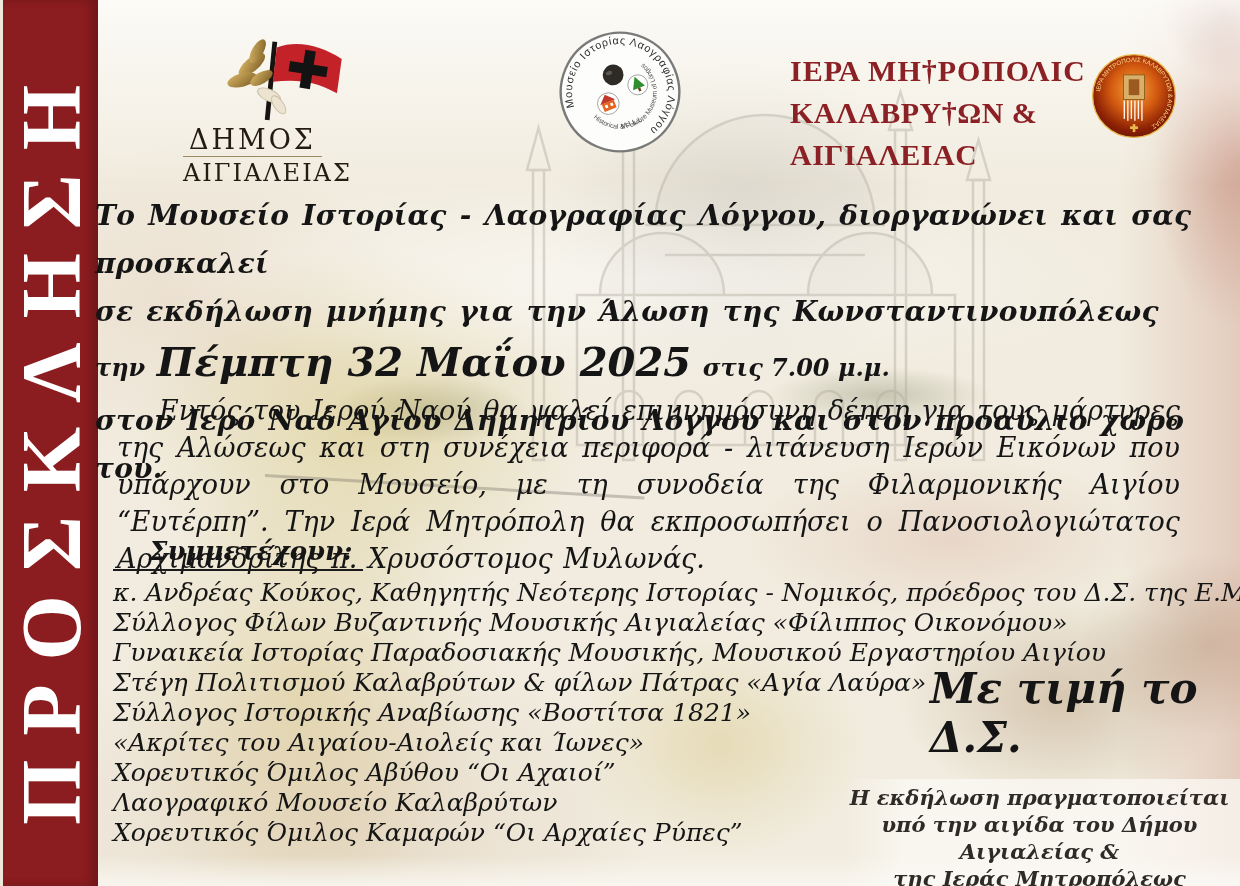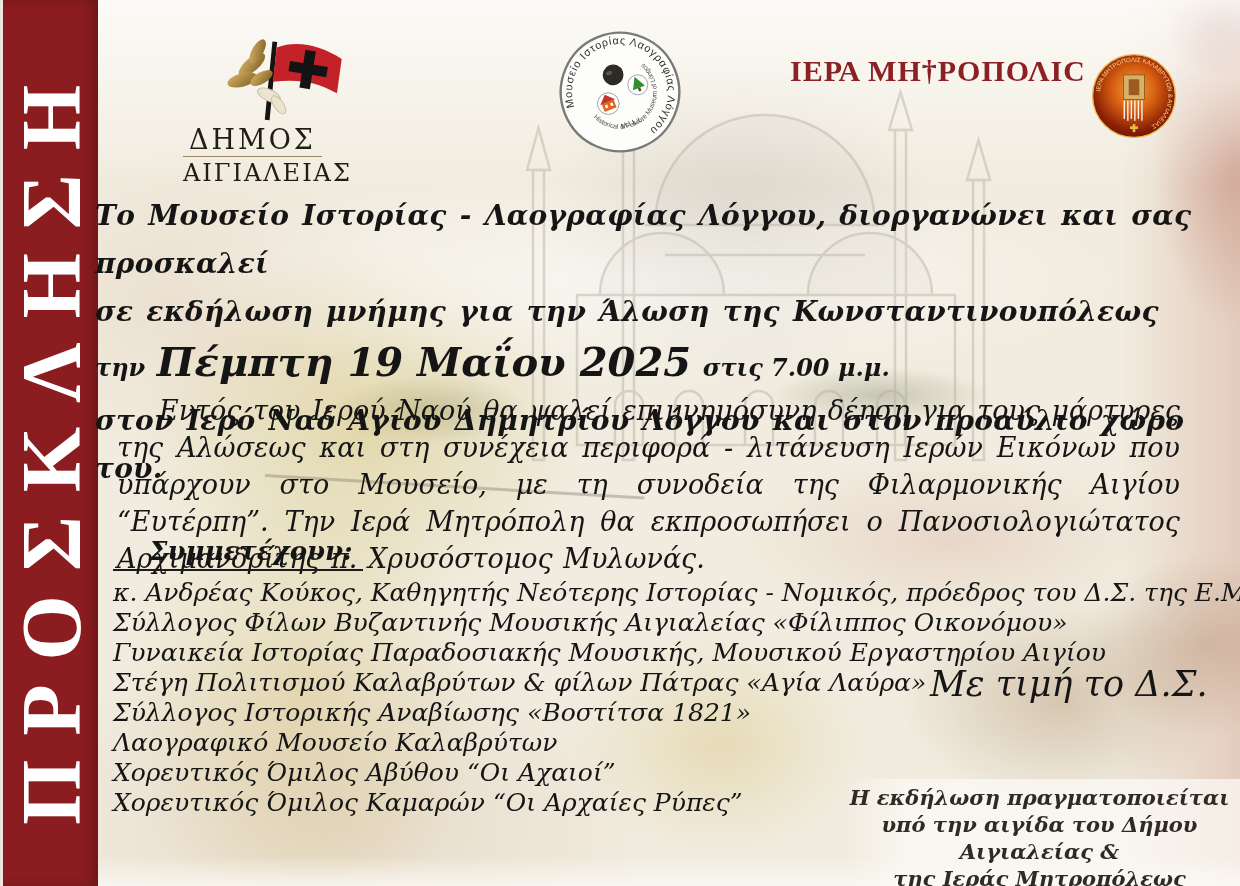--- a/index.html
+++ b/index.html
@@ -59,21 +59,21 @@
   
   .para{position:absolute;left:113px;right:56px;top:388px;margin:4px;text-align:justify;
     font-style:italic;font-size:27px;line-height:37px;text-indent:42px;word-spacing:2px;}
   
   .participants{position:absolute;left:113px;top:536px;width:1000px;font-style:italic;}
   .part-head{display:inline-block;font-size:26px;font-weight:bold;border-bottom:2px solid #1b1b1b;
     padding:0 10px 3px 36px;}
   .plist{margin-top:7px;}
   .plist .list-item{font-size:25px;line-height:30px;white-space:nowrap;}
   
-  .signature{position:absolute;left:930px;top:664px;font-size:35px;font-weight:normal;font-style:italic;}
+  .signature{position:absolute;left:930px;top:664px;font-size:42px;font-weight:bold;font-style:italic;}
   
   .footer{position:absolute;left:845px;right:0;top:779px;text-align:center;font-style:italic;
     font-weight:bold;font-size:21px;line-height:27px;color:#2e2a26;padding:5px 6px 7px 0;
     background:linear-gradient(to right, rgba(252,250,246,0), rgba(252,250,246,.72) 60px, rgba(252,250,246,.72));}
 </style>
 </head>
 <body>
 
 <div class="page">
 
@@ -154,20 +154,21 @@
         <rect x="53" y="86" width="16" height="10" fill="#e2641e"></rect>
         <rect x="56" y="88.5" width="3.4" height="4" fill="#fff"></rect>
         <rect x="63" y="88.5" width="3.4" height="4" fill="#fff"></rect>
       </g>
       <text x="80" y="124" font-size="9" fill="#444" text-anchor="middle" font-family="Liberation Sans, sans-serif">M.I.L.L.</text>
     </svg>
   </div>
 
   <div class="metropolis">
     <div class="met-l1">ΙΕΡΑ ΜΗ†ΡΟΠΟΛΙϹ</div>
+    <div class="met-l2">ΚΑΛΑΒΡΥ†ΩΝ &amp; ΑΙΓΙΑΛΕΙΑϹ</div>
   </div>
 
   <div class="met-seal">
     <svg width="88" height="88" viewBox="0 0 100 100">
       <defs>
         <radialGradient id="mg" cx="50%" cy="42%" r="62%">
           <stop offset="0" stop-color="#f7a63c"></stop>
           <stop offset=".45" stop-color="#d35a10"></stop>
           <stop offset=".8" stop-color="#8a2004"></stop>
           <stop offset="1" stop-color="#6a1402"></stop>
@@ -193,38 +194,39 @@
         <rect x="45.5" y="84.5" width="9" height="3"></rect>
       </g>
     </svg>
   </div>
 
   <div class="intro">
     <div class="intro-line">Το Μουσείο Ιστορίας - Λαογραφίας Λόγγου, διοργανώνει και σας προσκαλεί</div>
     <div class="intro-line">σε εκδήλωση μνήμης για την Άλωση της Κωνσταντινουπόλεως</div>
     <div class="date-line">
       <span class="date-small">την</span>
-      <span class="date-big">Πέμπτη 19 Μαΐου 2025</span>
+      <span class="date-big">Πέμπτη 32 Μαΐου 2025</span>
       <span class="date-small">στις 7.00 μ.μ.</span>
     </div>
     <div class="intro-line">στον Ιερό Ναό Αγίου Δημητρίου Λόγγου και στον προαύλιο χώρο του.</div>
   </div>
 
   <p class="para">Εντός του Ιερού Ναού θα ψαλεί επιμνημόσυνη δέηση για τους μάρτυρες της Αλώσεως και στη συνέχεια περιφορά - λιτάνευση Ιερών Εικόνων που υπάρχουν στο Μουσείο, με τη συνοδεία της Φιλαρμονικής Αιγίου “Ευτέρπη”. Την Ιερά Μητρόπολη θα εκπροσωπήσει ο Πανοσιολογιώτατος Αρχιμανδρίτης π. Χρυσόστομος Μυλωνάς.</p>
 
   <div class="participants">
     <span class="part-head">Συμμετέχουν:</span>
     <div class="plist">
       <div class="list-item">κ. Ανδρέας Κούκος, Καθηγητής Νεότερης Ιστορίας - Νομικός, πρόεδρος του Δ.Σ. της Ε.ΜΕ.Ν.Σ.Ι.</div>
       <div class="list-item">Σύλλογος Φίλων Βυζαντινής Μουσικής Αιγιαλείας «Φίλιππος Οικονόμου»</div>
       <div class="list-item">Γυναικεία Ιστορίας Παραδοσιακής Μουσικής, Μουσικού Εργαστηρίου Αιγίου</div>
       <div class="list-item">Στέγη Πολιτισμού Καλαβρύτων &amp; φίλων Πάτρας «Αγία Λαύρα»</div>
       <div class="list-item">Σύλλογος Ιστορικής Αναβίωσης «Βοστίτσα 1821»</div>
+      <div class="list-item">«Ακρίτες του Αιγαίου-Αιολείς και Ίωνες»</div>
+      <div class="list-item">Χορευτικός Όμιλος Αβύθου “Οι Αχαιοί”</div>
       <div class="list-item">Λαογραφικό Μουσείο Καλαβρύτων</div>
-      <div class="list-item">Χορευτικός Όμιλος Αβύθου “Οι Αχαιοί”</div>
       <div class="list-item">Χορευτικός Όμιλος Καμαρών “Οι Αρχαίες Ρύπες”</div>
     </div>
   </div>
 
   <div class="signature">Με τιμή το Δ.Σ.</div>
 
   <div class="footer">
     <div>Η εκδήλωση πραγματοποιείται</div>
     <div>υπό την αιγίδα του Δήμου Αιγιαλείας &amp;</div>
     <div>της Ιεράς Μητροπόλεως Καλαβρύτων &amp; Αιγιαλείας</div>

